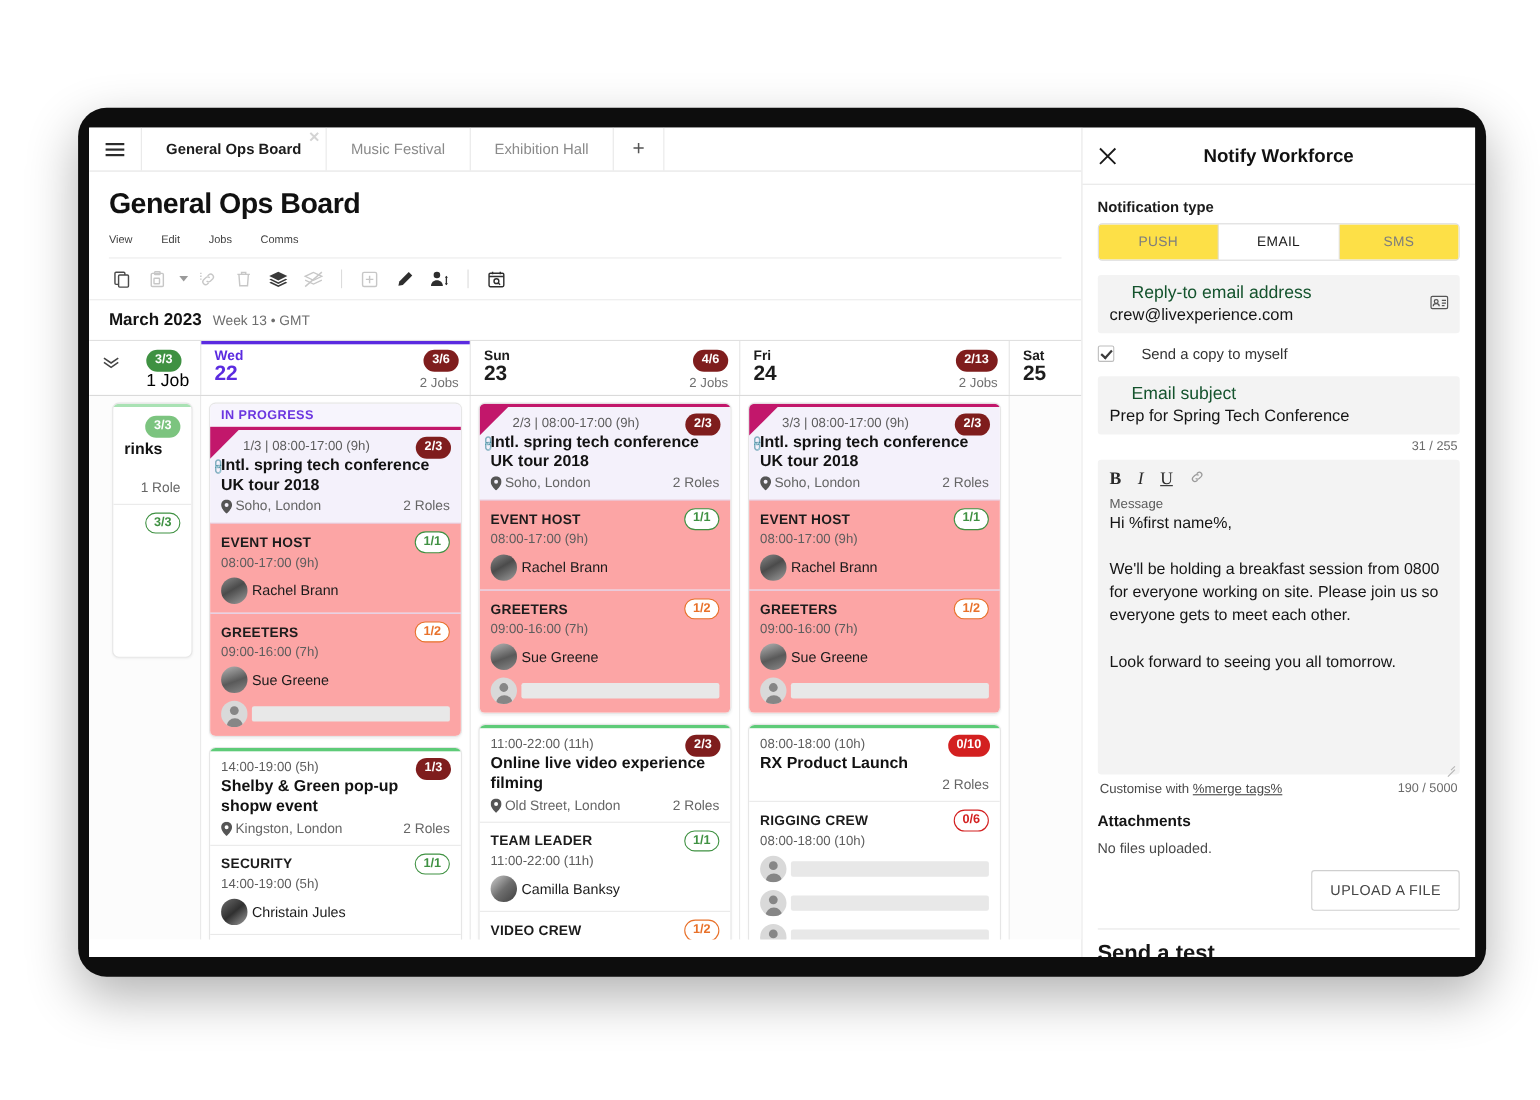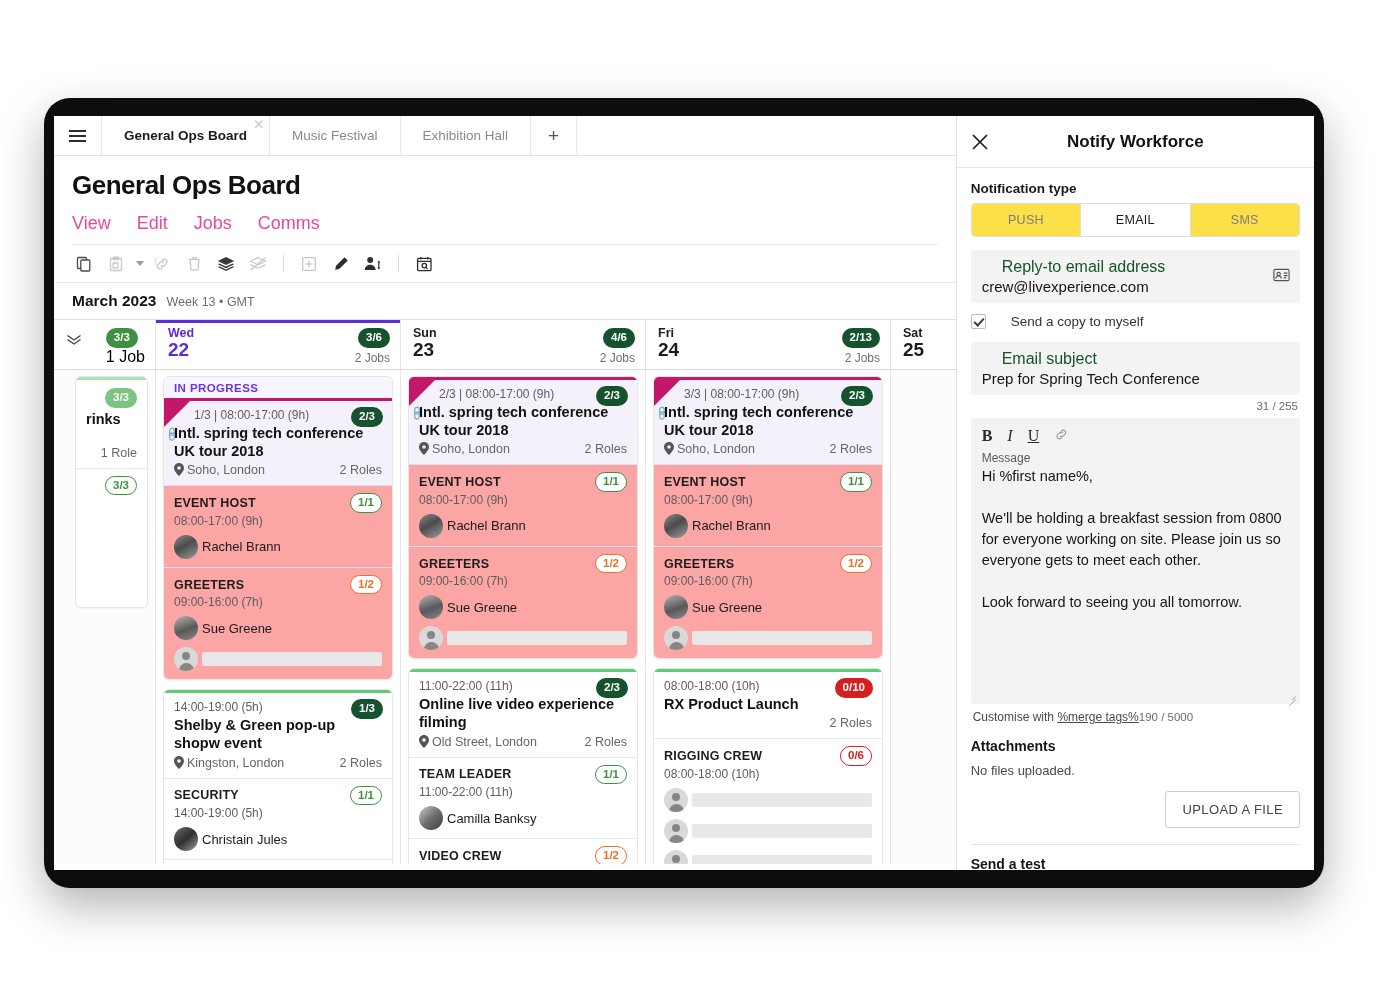--- a/index.html
+++ b/index.html
@@ -10,21 +10,21 @@
     overflow: hidden;
   }
   #stage {
     position: relative; width: 1400px; height: 1000px;
     background: #ffffff;
   }
 
   
   .device {
     position: absolute;
-    left: 44px; top: 98px;
+    left: 71px; top: 98px;
     width: 1280px; height: 790px;
     background: #0d0d0d;
     border-radius: 26px;
     padding: 18px 10px;
     box-shadow: 0 18px 46px rgba(0,0,0,.30);
   }
   .screen {
     position: relative;
     width: 100%; height: 100%;
     background: #ffffff;
@@ -78,21 +78,21 @@
 
   
   .pagehead { padding: 14px 18px 0 18px; }
   .pagetitle {
     font-size: 26px; font-weight: 700; letter-spacing: -.5px; color: #111;
   }
   .menurow {
     display: flex; gap: 26px; margin-top: 12px; padding-bottom: 10px;
     border-bottom: 1px solid #ececec;
   }
-  .menurow .mi { font-size: 18px; color: #ec4899; cursor: pointer; }
+  .menurow .mi { font-size: 10px; color: #404040; cursor: pointer; }
 
   
   .toolbar {
     display: flex; align-items: center; gap: 4px;
     height: 38px; padding: 0 16px;
     border-bottom: 1px solid #ececec;
   }
   .tb { width: 28px; height: 26px; display: flex; align-items: center; justify-content: center; cursor: pointer; }
   .tb svg { display: block; }
   .tb.dis { opacity: .30; cursor: default; }
@@ -128,21 +128,21 @@
   .dcell .dnum { font-size: 19px; font-weight: 700; color: #1c1c1c; }
   .dcell.today .dow, .dcell.today .dnum { color: #5b2be0; }
   .dcell .right { text-align: right; }
   .dcell .jobs { font-size: 12px; color: #6f6f6f; margin-top: 3px; }
 
   .badge {
     display: inline-block; padding: 2px 8px; border-radius: 11px;
     font-size: 11.5px; font-weight: 700; color: #fff; line-height: 1.35;
   }
   .badge.green { background: #3f9142; }
-  .badge.orange { background: #14532d; text-align: center; }
+  .badge.orange { background: #7f1d1d; text-align: center; }
   .badge.red { background: #d32020; }
   .badge.greenlight { background: #7cc47f; }
 
   .pill {
     display: inline-block; padding: 1px 7px; border-radius: 10px;
     font-size: 11.5px; font-weight: 700; background: #fff; line-height: 1.35;
   }
   .pill.green { color: #3f9142; border: 1px solid #3f9142; }
   .pill.orange { color: #e8712a; border: 1px solid #e8712a; }
   .pill.red { color: #d32020; border: 1px solid #d32020; }
@@ -172,21 +172,21 @@
   }
   .card .statusbar { font-size: 11.5px; font-weight: 700; color: #6b36e0;
     letter-spacing: .4px; padding: 5px 10px 4px 10px; background: #f7f5fd; }
   .card .accent { height: 3px; width: 100%; }
   .card .chead { position: relative; padding: 7px 10px 8px 10px; }
   .card.tinted .chead { background: #f4f1fb; }
   .card .ctime { font-size: 12px; color: #5d5d5d; }
   .card .ctitle { font-size: 14.5px; font-weight: 700; color: #121212; margin-top: 2px; line-height: 1.25; }
   .card .cfoot { display: flex; align-items: center; justify-content: space-between;
     margin-top: 3px; font-size: 12.5px; color: #666; }
-  .card .loc { display: flex; align-items: flex-start; gap: 3px; }
+  .card .loc { display: flex; align-items: flex-end; gap: 3px; }
   .card .topbadge { position: absolute; right: 9px; top: 6px; }
 
   .corner {
     position: absolute; left: 0; top: 0; width: 0; height: 0;
     border-top: 26px solid #c2176b; border-right: 26px solid transparent;
   }
   .corner-ic { position: absolute; left: 2px; top: 2px; color: #fff; font-size: 10px;
     transform: rotate(-45deg); }
 
   .role { padding: 7px 10px 8px 10px; border-top: 1px solid #e9e9e9; }
@@ -267,32 +267,32 @@
   .msglab { font-size: 12px; color: #5a5a5a; }
   .msgtext { font-size: 14.5px; color: #151515; line-height: 1.45; margin-top: 1px;
     white-space: pre-wrap; }
   .resize { position: absolute; right: 4px; bottom: 3px; width: 9px; height: 9px; }
   .resize::before, .resize::after {
     content: ""; position: absolute; right: 0; background: #b5b5b5; height: 1px;
   }
   .resize::before { width: 9px; bottom: 1px; transform: rotate(-45deg); transform-origin: right bottom; }
   .resize::after { width: 5px; bottom: 1px; right: 0; transform: rotate(-45deg); transform-origin: right bottom; top: 4px; }
 
-  .belowed { display: flex; align-items: center; justify-content: flex-start; padding: 6px 2px 0 2px; }
+  .belowed { display: flex; align-items: center; justify-content: space-between; padding: 6px 2px 0 2px; }
   .belowed .cust { font-size: 12px; color: #4a4a4a; }
   .belowed .cust u { text-decoration: underline; }
   .belowed .cnt { font-size: 11.5px; color: #6a6a6a; }
 
   .attach-t { font-size: 14px; font-weight: 700; color: #151515; margin-top: 14px; }
   .attach-n { font-size: 13px; color: #4a4a4a; margin-top: 9px; }
   .upwrap { display: flex; justify-content: flex-end; margin-top: 13px; }
   .upbtn { border: 1px solid #cfcfcf; background: #fff; border-radius: 3px;
     padding: 10px 16px; font-size: 13px; color: #444; letter-spacing: .4px; cursor: pointer; }
   .hr { height: 1px; background: #e6e6e6; margin-top: 16px; }
-  .sendtest { font-size: 14px; font-weight: 700; color: #151515; margin-top: 11px; }
+  .sendtest { font-size: 20px; font-weight: 700; color: #151515; margin-top: 11px; }
 </style>
 </head>
 <body>
 
 <div id="stage">
   <div class="device">
     <div class="screen">
 
       <div class="app">
 

